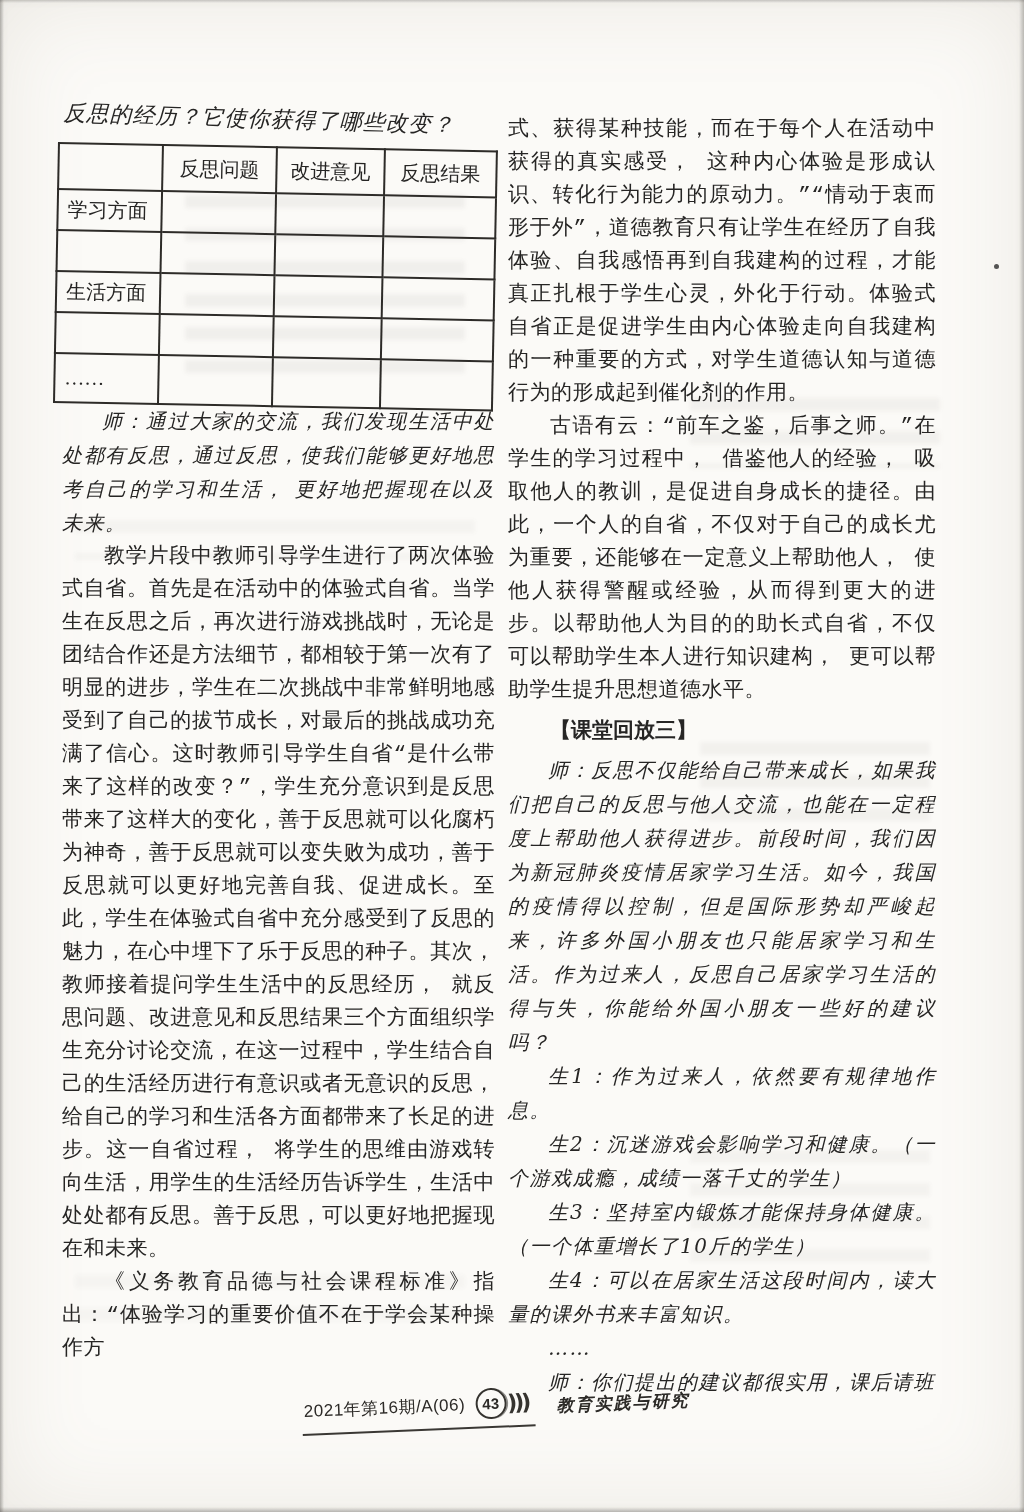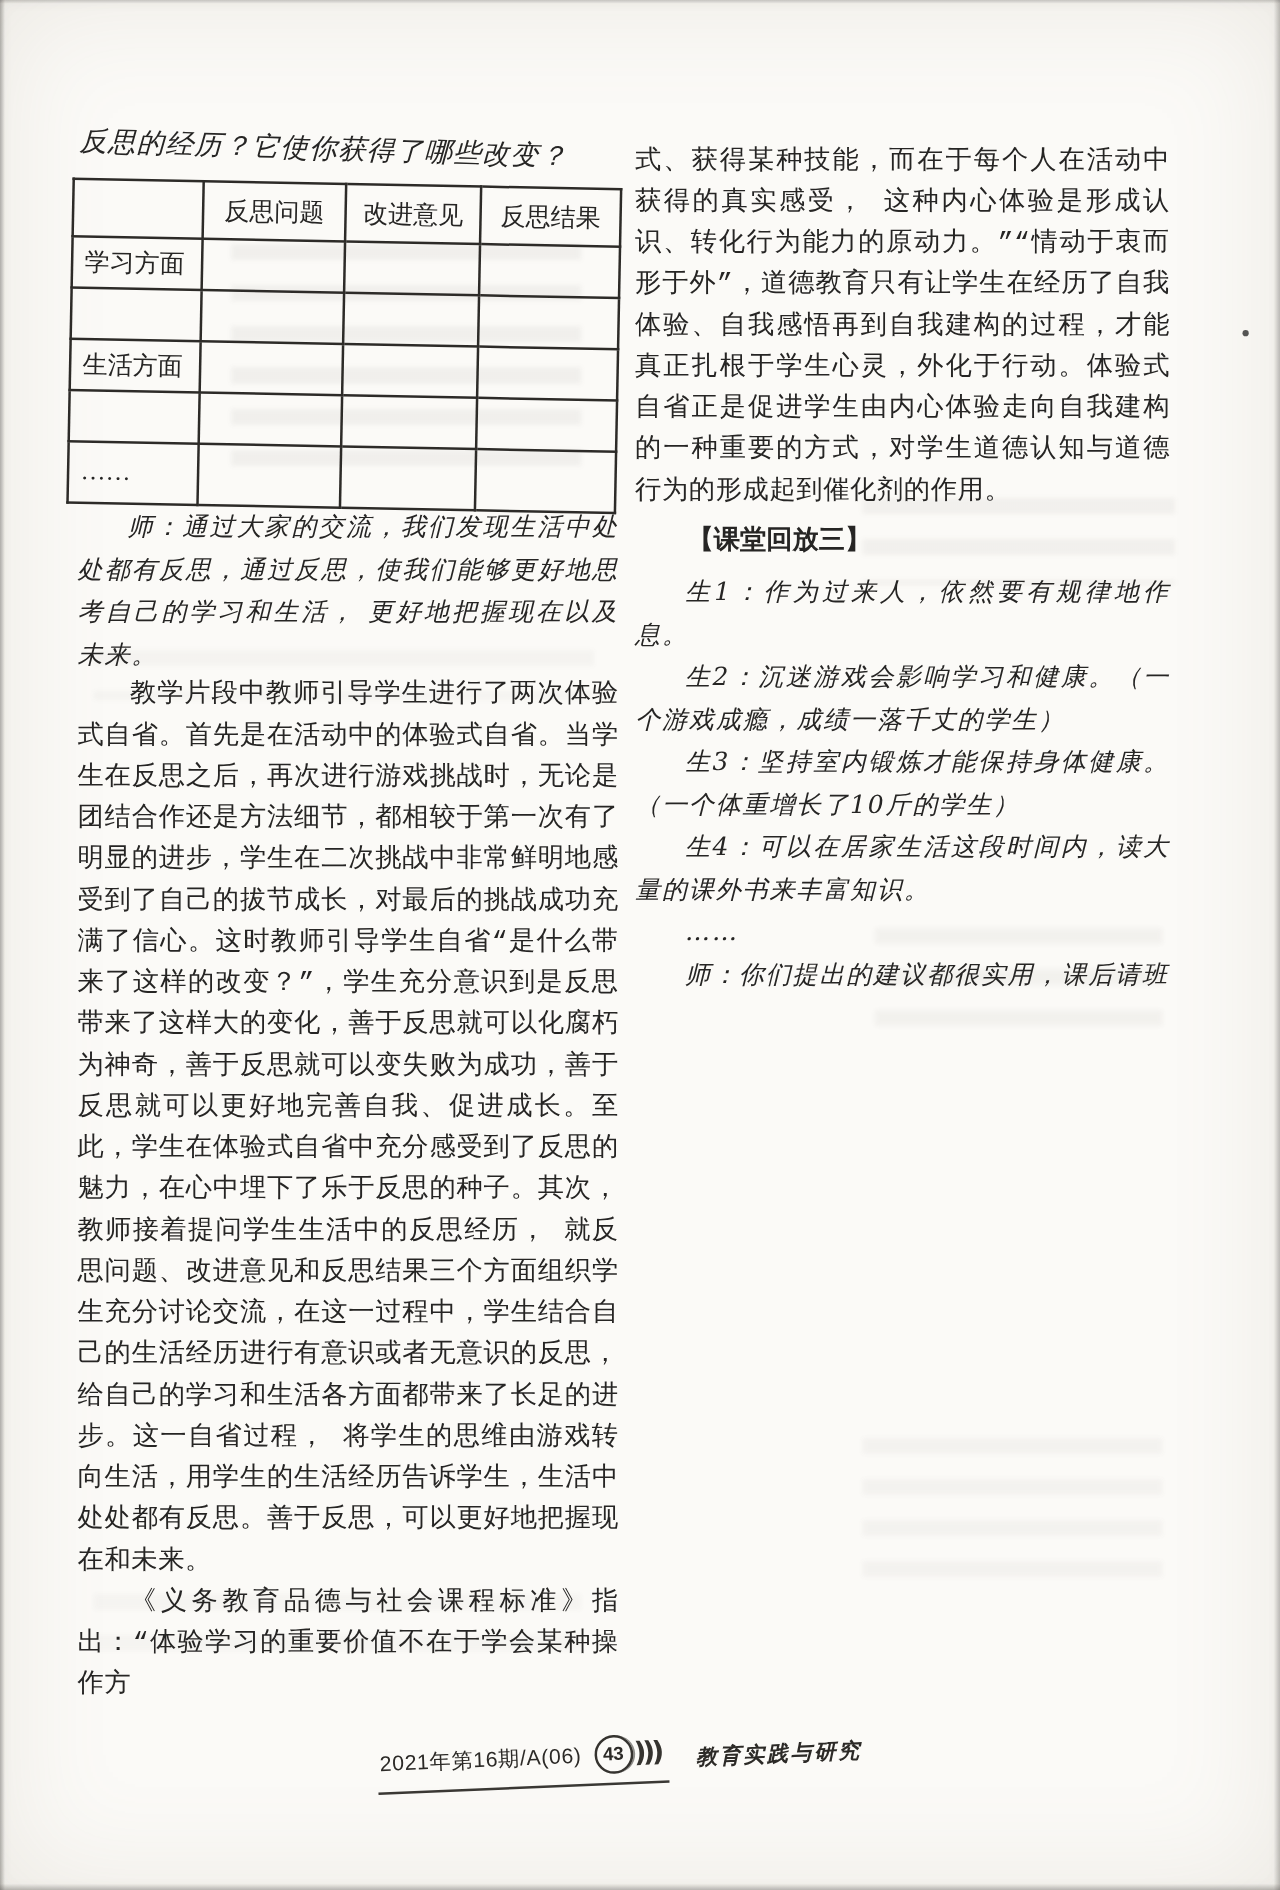--- a/index.html
+++ b/index.html
@@ -60,21 +60,21 @@
 
   .song { font-family:Liberation Mono, monospace; font-size:21px; line-height:33px; letter-spacing:0.5px; }
   .kai  { font-family:"DejaVu Serif","Liberation Serif",serif; font-style:italic; font-size:20px; line-height:34px; letter-spacing:1.5px; }
   .indent { text-indent:2em; }
   .heading {
     font-family:"Liberation Sans","DejaVu Sans",sans-serif; font-weight:700;
     font-size:21px; line-height:33px; letter-spacing:0.5px;
     margin:13px 0 9px 0 !important; text-indent:2em;
   }
   .replay {
-    font-family:Liberation Mono, monospace; font-weight:700;
+    font-family:Liberation Serif, serif; font-weight:700;
     font-size:21px; line-height:33px;
     margin:7px 0 6px 0 !important; text-indent:2em;
   }
 
   .footer {
     position:absolute; left:302px; top:1396px; z-index:1;
     display:flex; align-items:center;
     transform:rotate(-2.4deg); transform-origin:left center;
     white-space:nowrap;
   }
@@ -165,21 +165,23 @@
     </table>
 
   <div class="col col-left">
     <p class="kai indent">师：通过大家的交流，我们发现生活中处处都有反思，通过反思，使我们能够更好地思考自己的学习和生活， 更好地把握现在以及未来。</p>
     <p class="song indent">教学片段中教师引导学生进行了两次体验式自省。首先是在活动中的体验式自省。当学生在反思之后，再次进行游戏挑战时，无论是团结合作还是方法细节，都相较于第一次有了明显的进步，学生在二次挑战中非常鲜明地感受到了自己的拔节成长，对最后的挑战成功充满了信心。这时教师引导学生自省“是什么带来了这样的改变？”，学生充分意识到是反思带来了这样大的变化，善于反思就可以化腐朽为神奇，善于反思就可以变失败为成功，善于反思就可以更好地完善自我、促进成长。至此，学生在体验式自省中充分感受到了反思的魅力，在心中埋下了乐于反思的种子。其次，教师接着提问学生生活中的反思经历， 就反思问题、改进意见和反思结果三个方面组织学生充分讨论交流，在这一过程中，学生结合自己的生活经历进行有意识或者无意识的反思，给自己的学习和生活各方面都带来了长足的进步。这一自省过程， 将学生的思维由游戏转向生活，用学生的生活经历告诉学生，生活中处处都有反思。善于反思，可以更好地把握现在和未来。</p>
     <p class="song indent">《义务教育品德与社会课程标准》指出：“体验学习的重要价值不在于学会某种操作方</p>
   </div>
 
   <div class="col col-right">
     <p class="song">式、获得某种技能，而在于每个人在活动中获得的真实感受， 这种内心体验是形成认识、转化行为能力的原动力。”“情动于衷而形于外”，道德教育只有让学生在经历了自我体验、自我感悟再到自我建构的过程，才能真正扎根于学生心灵，外化于行动。体验式自省正是促进学生由内心体验走向自我建构的一种重要的方式，对学生道德认知与道德行为的形成起到催化剂的作用。</p>
+    <p class="song indent">古语有云：“前车之鉴，后事之师。”在学生的学习过程中， 借鉴他人的经验， 吸取他人的教训，是促进自身成长的捷径。由此，一个人的自省，不仅对于自己的成长尤为重要，还能够在一定意义上帮助他人， 使他人获得警醒或经验，从而得到更大的进步。以帮助他人为目的的助长式自省，不仅可以帮助学生本人进行知识建构， 更可以帮助学生提升思想道德水平。</p>
     <p class="replay">【课堂回放三】</p>
+    <p class="kai indent">师：反思不仅能给自己带来成长，如果我们把自己的反思与他人交流，也能在一定程度上帮助他人获得进步。前段时间，我们因为新冠肺炎疫情居家学习生活。如今，我国的疫情得以控制，但是国际形势却严峻起来，许多外国小朋友也只能居家学习和生活。作为过来人，反思自己居家学习生活的得与失，你能给外国小朋友一些好的建议吗？</p>
     <p class="kai indent">生1：作为过来人，依然要有规律地作息。</p>
     <p class="kai indent">生2：沉迷游戏会影响学习和健康。（一个游戏成瘾，成绩一落千丈的学生）</p>
     <p class="kai indent">生3：坚持室内锻炼才能保持身体健康。（一个体重增长了10斤的学生）</p>
     <p class="kai indent">生4：可以在居家生活这段时间内，读大量的课外书来丰富知识。</p>
     <p class="kai indent">……</p>
     <p class="kai indent">师：你们提出的建议都很实用，课后请班</p>
   </div>
 
   <div class="footer">
     <span class="footer-underlined">

